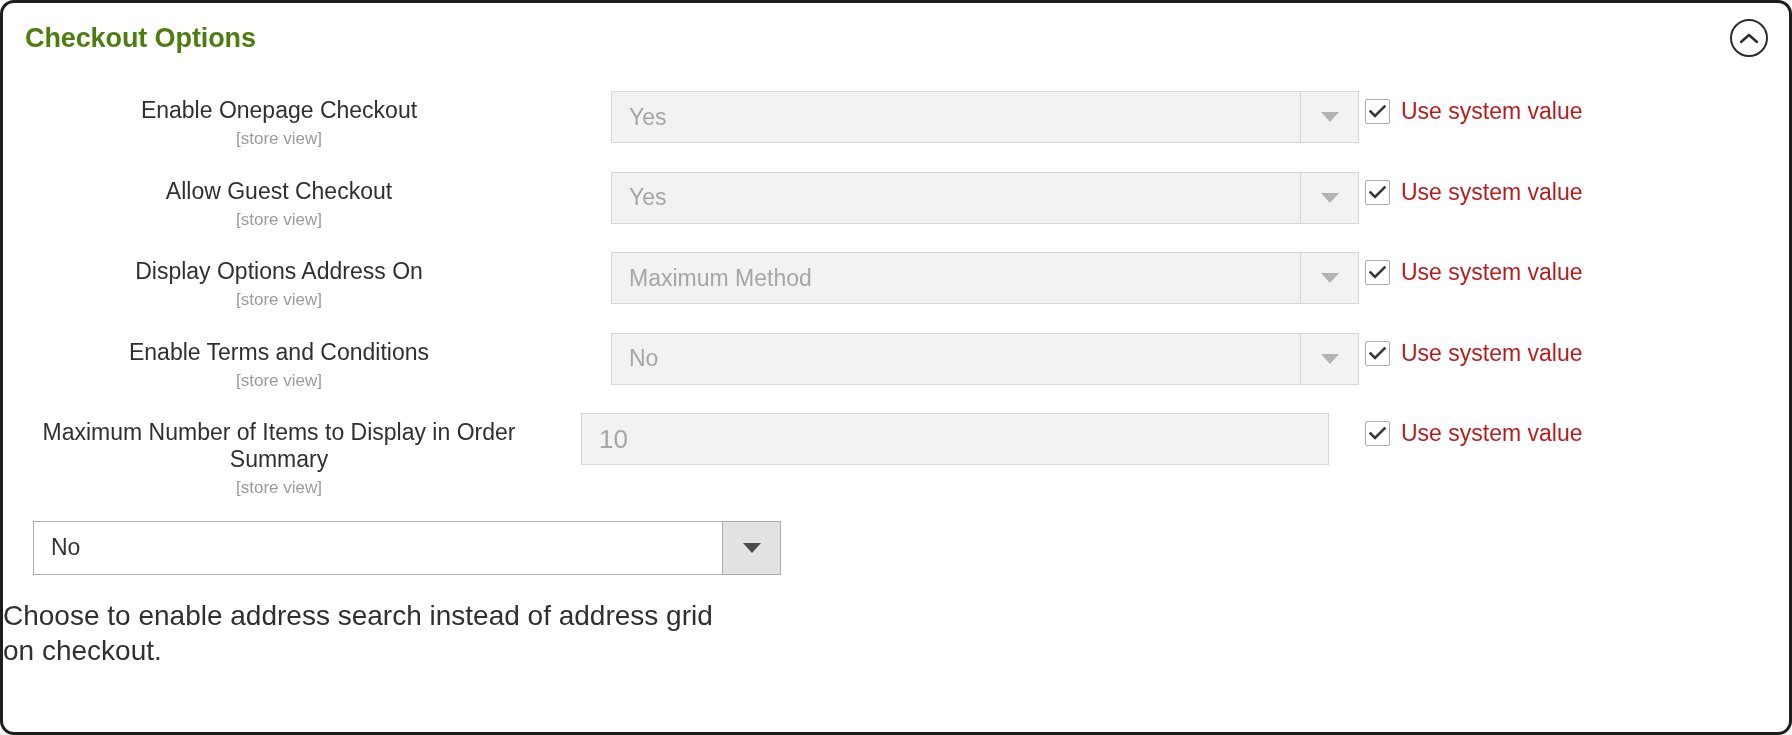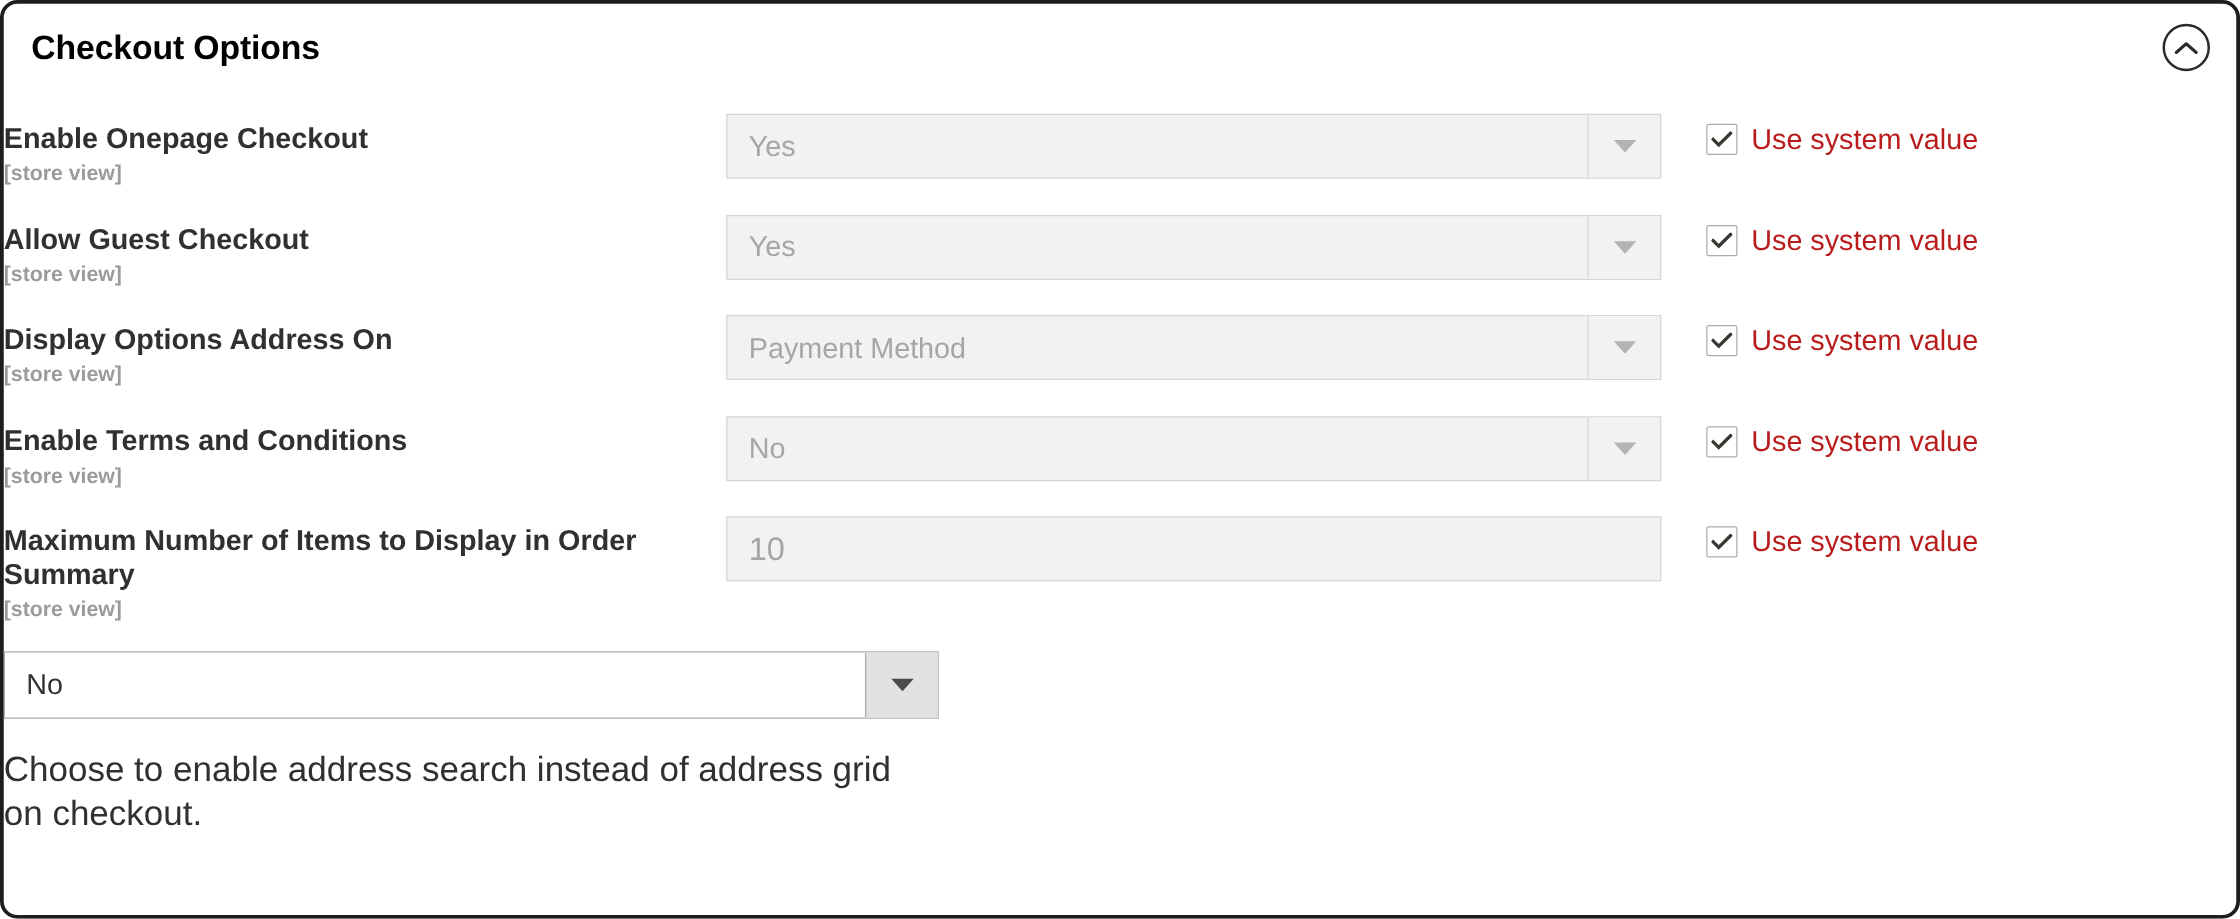--- a/index.html
+++ b/index.html
@@ -29,21 +29,21 @@
   .panel-header {
     position: relative;
     height: 70px;
     padding: 0 22px;
     display: flex;
     align-items: center;
   }
   .panel-title {
     font-size: 27px;
     font-weight: 700;
-    color: #000000;
+    color: #4d7c0f;
     letter-spacing: -0.1px;
     line-height: 1;
   }
   .collapse-btn {
     position: absolute;
     right: 21px;
     top: 16px;
     width: 38px;
     height: 38px;
     border-radius: 50%;
@@ -65,25 +65,24 @@
   .field-row {
     display: flex;
     align-items: flex-start;
     margin-bottom: 22px;
   }
   .field-row.row-address { margin-bottom: 0; }
 
   .label-col {
     width: 578px;
     flex: 0 0 578px;
-    text-align: left;
+    text-align: center;
     padding-right: 26px;
     box-sizing: border-box;
     padding-top: 6px;
-    font-weight: bold;
   }
   .field-label {
     font-size: 23px;
     color: #303030;
     line-height: 1.18;
     display: block;
   }
   .field-scope {
     display: block;
     margin-top: 5px;
@@ -101,20 +100,21 @@
   
   .select-box {
     position: relative;
     display: flex;
     align-items: stretch;
     height: 52px;
     box-sizing: border-box;
     border: 1px solid #d6d6d6;
     background: #f2f2f2;
     width: 748px;
+    margin-left: 30px;
   }
   .select-box .select-value {
     flex: 1 1 auto;
     display: flex;
     align-items: center;
     padding-left: 17px;
     font-size: 23px;
     color: #a6a6a6;
     overflow: hidden;
     white-space: nowrap;
@@ -272,21 +272,21 @@
       </div>
     </div>
 
     <div class="field-row">
       <div class="label-col">
         <span class="field-label">Display Options Address On</span>
         <span class="field-scope">[store view]</span>
       </div>
       <div class="control-col">
         <div class="select-box">
-          <div class="select-value">Payment Method</div>
+          <div class="select-value">Maximum Method</div>
           <div class="select-arrow">
               <span class="tri"></span>
             </div>
         </div>
       </div>
       <div class="sysval-col">
         <span class="checkbox">
           <span>
             <svg width="17" height="13" viewBox="0 0 17 13" aria-hidden="true">
               <path d="M1.5 6.5 L6 11 L15.5 1.5" fill="none" stroke="#3b3732" stroke-width="2.6" stroke-linecap="square" stroke-linejoin="miter"></path>

